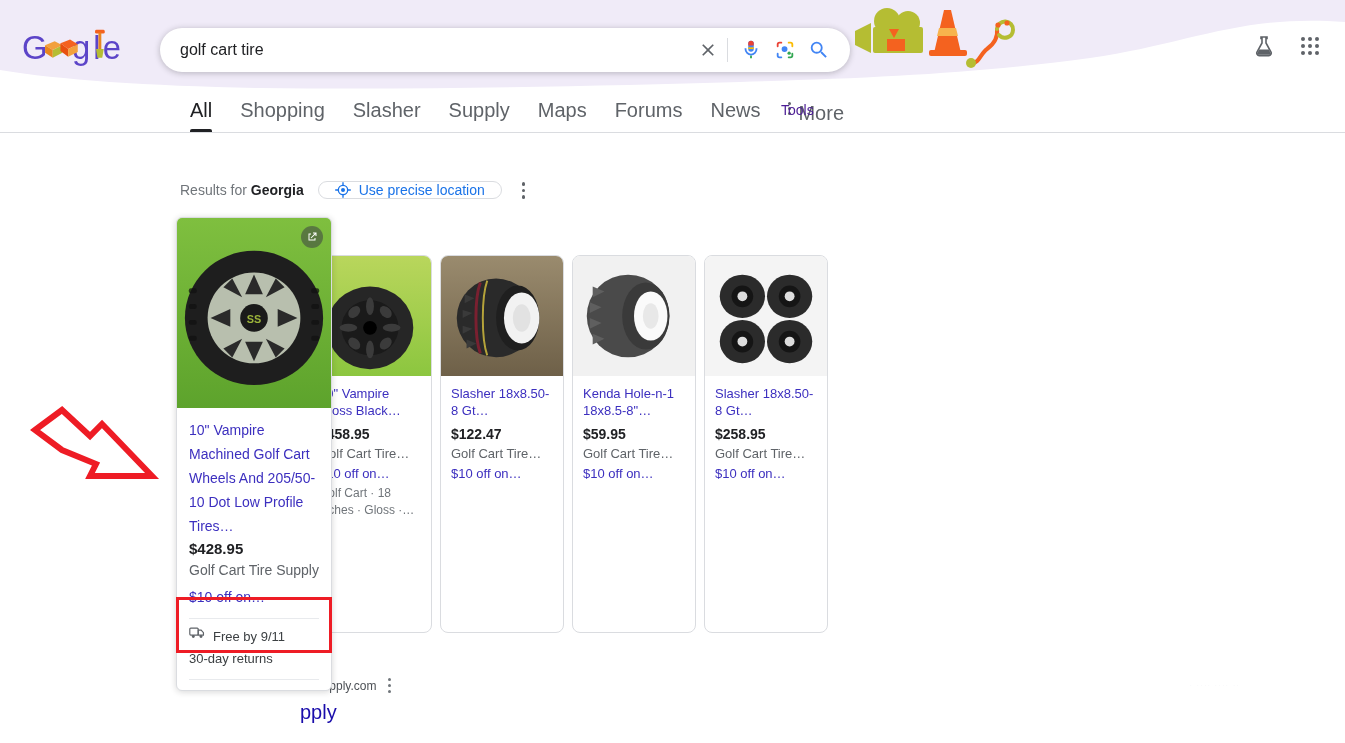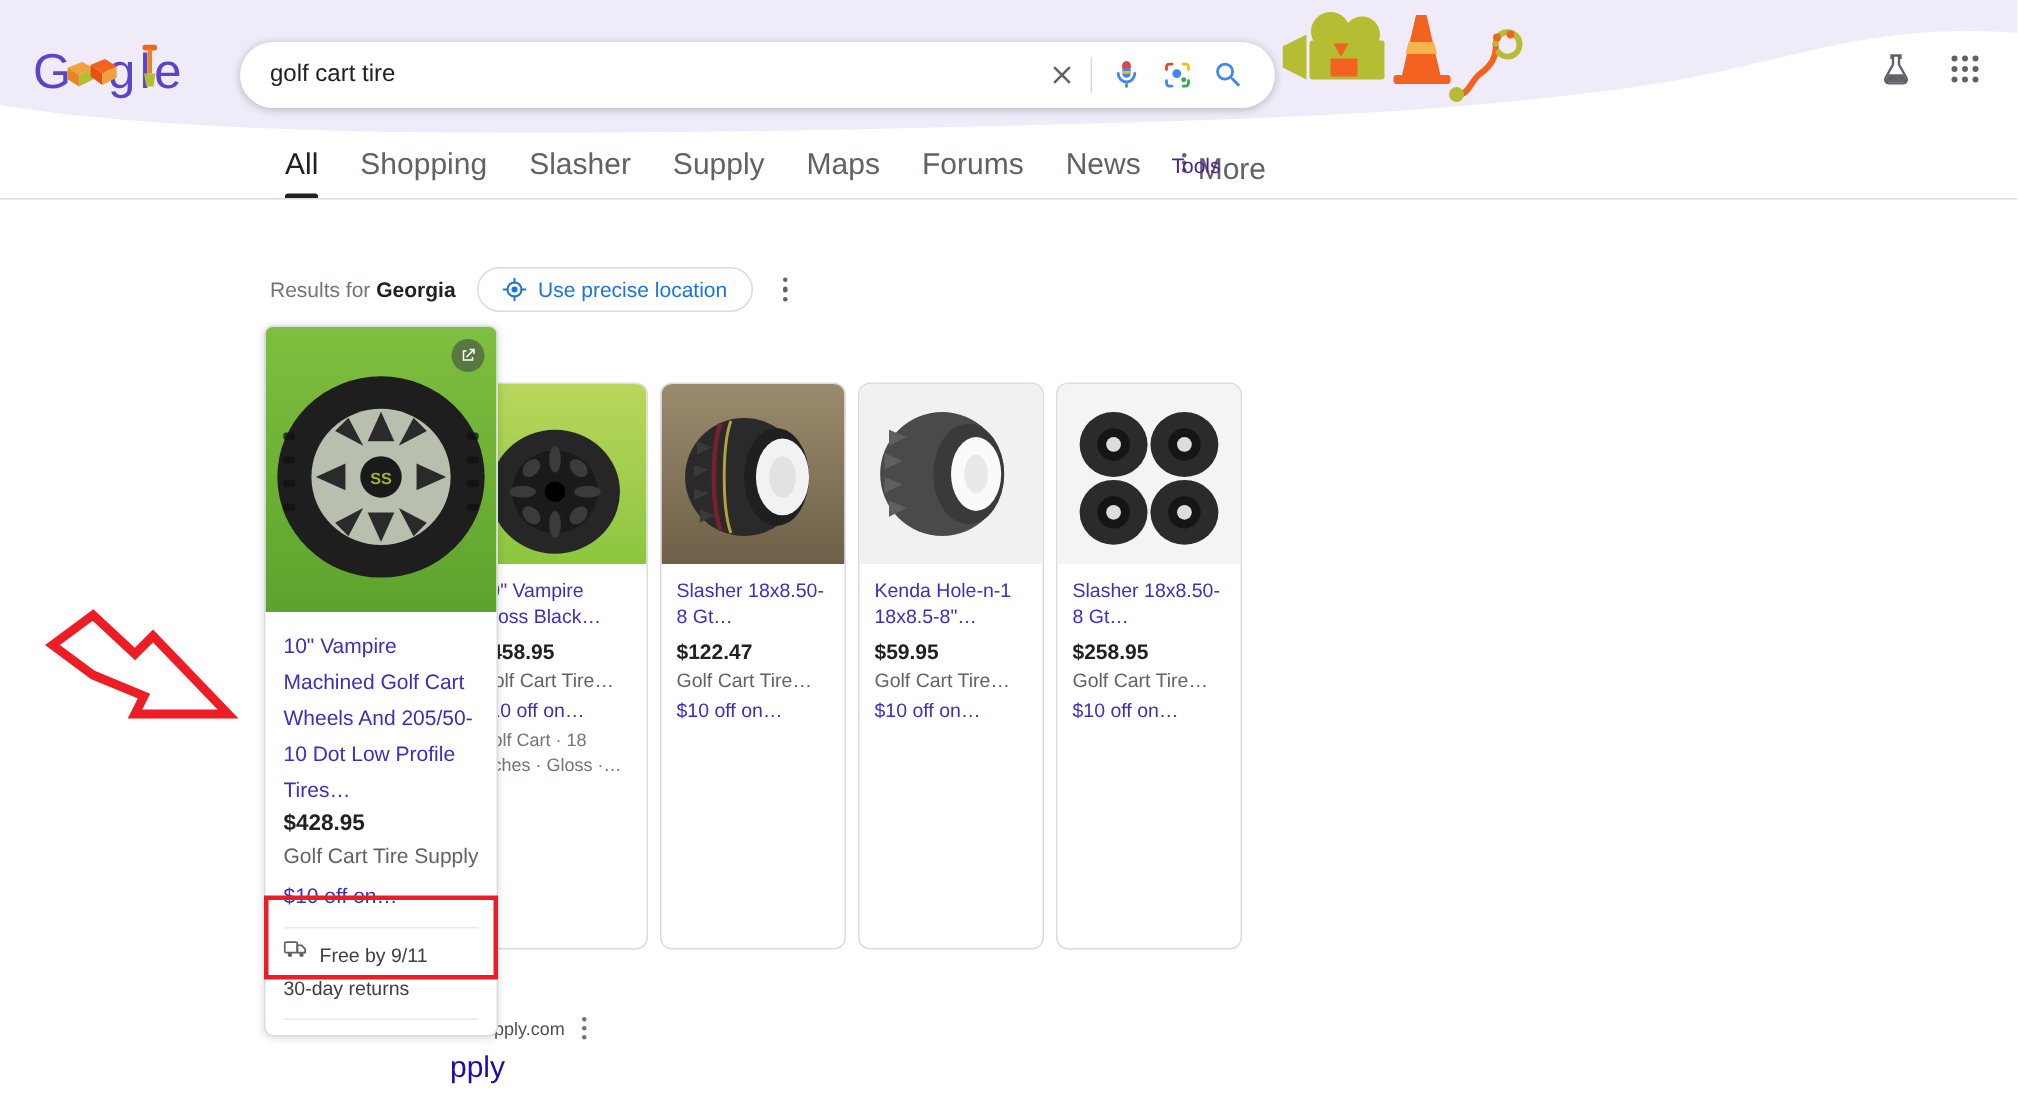--- a/index.html
+++ b/index.html
@@ -52,21 +52,21 @@
   .navtab.more { display:flex; align-items:flex-start; gap:7px; line-height:normal; padding-top:7px; }
   .kebab-v { display:flex; flex-direction:column; gap:2px; }
   .kebab-v i { width:3px; height:3px; border-radius:50%; background:#5f6368; display:block; }
   .tools-btn { position:absolute; left:773px; top:0; font-size:14px; color:#4c1d95; height:37px; line-height:30px; padding:0 8px; cursor:pointer; }
 
   
   .locrow { position:absolute; left:180px; top:178px; display:flex; align-items:center; gap:14px; z-index:2; }
   .loctext { font-size:14px; color:#70757a; white-space:nowrap; }
   .loctext b { color:#202124; font-weight:700; }
   .locpill {
-    display:flex; align-items:center; gap:8px; height:30px; padding:0 16px;
+    display:flex; align-items:center; gap:8px; height:18px; padding:0 16px;
     border:1px solid #dadce0; border-radius:16px; background:#fff;
     font-size:14px; color:#1a73e8; cursor:pointer; white-space:nowrap;
   }
   .loc-kebab { display:flex; flex-direction:column; gap:3px; cursor:pointer; padding:4px 6px; }
   .loc-kebab i { width:3.5px; height:3.5px; border-radius:50%; background:#5f6368; display:block; }
 
   
   .carousel { position:absolute; left:176px; top:255px; z-index:1; }
   .pcard {
     position:absolute; top:0; width:124px;

